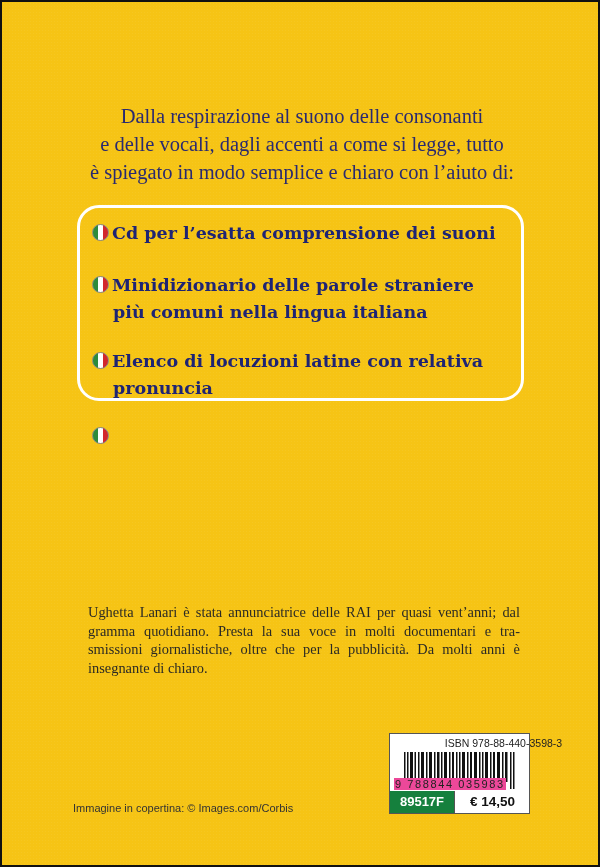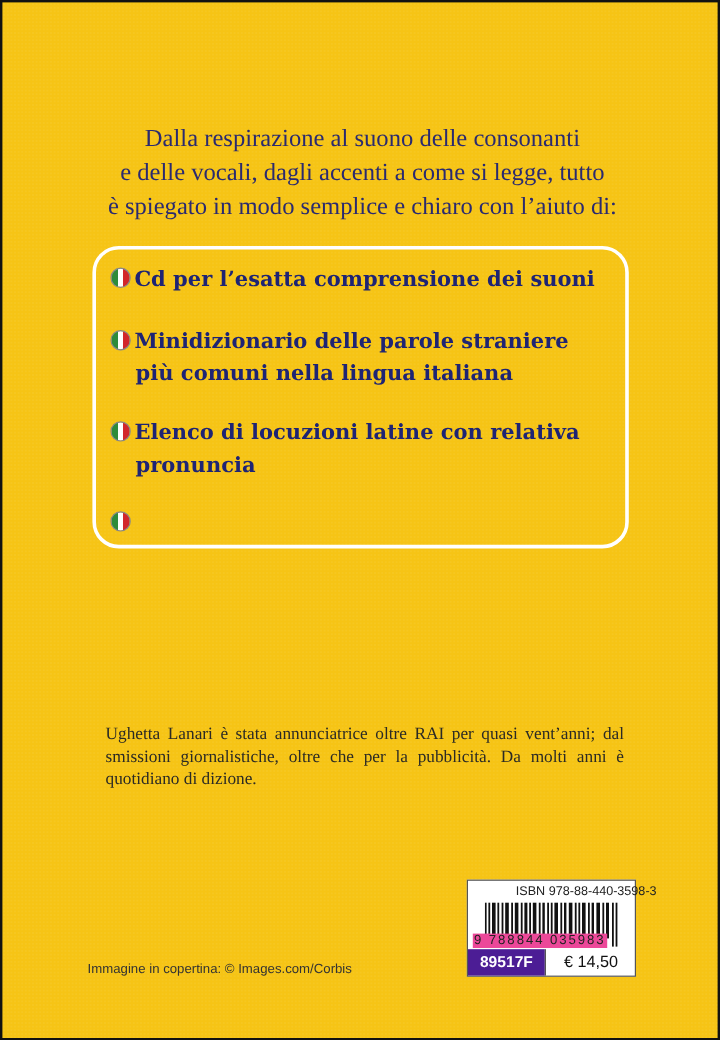--- a/index.html
+++ b/index.html
@@ -10,21 +10,21 @@
     background-image: radial-gradient(rgba(255,255,255,0.05) 1px, transparent 1px);
     background-size: 3px 3px;
   }
   .intro {
     position: absolute; left: 0; top: 100px; width: 600px; text-align: center;
     font-family: "Liberation Serif", "DejaVu Serif", serif;
     font-size: 20.5px; line-height: 28px; color: #2a2a70;
   }
   .intro div { white-space: nowrap; }
   .features {
-    position: absolute; left: 75px; top: 203px; width: 447px; height: 252px;
+    position: absolute; left: 75px; top: 203px; width: 447px; height: 196px;
     border: 3px solid #fff; border-radius: 22px; box-sizing: border-box;
   }
   .feat {
     position: absolute; left: 12px;
     font-family: "DejaVu Serif", "Liberation Serif", serif; font-weight: bold;
     font-size: 17.5px; line-height: 27px; color: #1e2474; white-space: nowrap;
   }
   .feat .flag {
     display: inline-block; width: 17px; height: 17px; border-radius: 50%;
     background: linear-gradient(to right, #2e8b3a 0 33%, #ffffff 33% 66%, #d2262b 66% 100%);
@@ -36,39 +36,39 @@
     font-family: "Liberation Serif", "DejaVu Serif", serif;
     font-size: 14.4px; line-height: 18.5px; color: #2b2a25; text-align: justify;
   }
   .bio div { white-space: nowrap; text-align-last: justify; }
   .bio div.last { text-align-last: left; }
   .barcode-box {
     position: absolute; left: 387px; top: 731px; width: 141px; height: 81px;
     background: #fff; border: 1px solid #555; box-sizing: border-box;
   }
   .isbn {
-    position: absolute; left: 1px; top: 3px; width: 100%; text-align: center;
+    position: absolute; left: 16px; top: 3px; width: 100%; text-align: center;
     font-family: "Liberation Sans", sans-serif; font-size: 10.5px; color: #222; padding-left: 28px;
   }
   .bars { position: absolute; left: 14px; top: 18px; width: 113px; height: 37px; }
   .digits {
     position: absolute; left: 4px; top: 44px; width: 131px;
     font-family: "Liberation Sans", sans-serif; font-size: 11px; letter-spacing: 1.6px;
     color: #222; background: transparent;
   }
   .digits span { background: #ec4899; padding: 0 1px; }
   .code {
     position: absolute; left: 0; top: 57px; width: 64px; height: 22px;
-    background: #4c1d95; color: #fff; text-align: center;
+    background: #15803d; color: #fff; text-align: center;
     font-family: "Liberation Sans", sans-serif; font-weight: bold; font-size: 13px; line-height: 22px;
   }
   .price {
     position: absolute; left: 64px; top: 57px; width: 75px; height: 22px;
     border-left: 1px solid #555; color: #111; text-align: center;
-    font-family: "Liberation Sans", sans-serif; font-weight: normal; font-size: 13.5px; line-height: 22px;
+    font-family: "Liberation Sans", sans-serif; font-weight: bold; font-size: 13.5px; line-height: 22px;
   }
   .credit {
     position: absolute; left: 71px; top: 800px;
     font-family: "Liberation Sans", sans-serif; font-size: 11px; color: #333;
   }
 </style>
 </head>
 <body>
 
 <div class="cover">
@@ -90,23 +90,24 @@
     <div class="feat" style="top:64px">
       <span class="flag"></span><span>Minidizionario delle parole straniere</span>
       <span class="cont">più comuni nella lingua italiana</span>
     </div>
     <div class="feat" style="top:215px">
       <span class="flag"></span>
     </div>
   </div>
 
   <div class="bio">
-    <div>Ughetta Lanari è stata annunciatrice oltre RAI per quasi vent’anni; dal</div>
+    <div>Ughetta Lanari è stata annunciatrice delle RAI per quasi vent’anni; dal</div>
+    <div>gramma quotidiano. Presta la sua voce in molti documentari e tra-</div>
     <div>smissioni giornalistiche, oltre che per la pubblicità. Da molti anni è</div>
-    <div class="last">quotidiano di dizione.</div>
+    <div class="last">insegnante di chiaro.</div>
   </div>
 
   <div class="barcode-box">
     <div class="isbn">ISBN 978-88-440-3598-3</div>
     <svg class="bars" viewBox="0 0 113 37" preserveAspectRatio="none">
       <g fill="#111">
         <rect x="0" y="0" width="1.5" height="37"></rect>
           <rect x="3" y="0" width="1.5" height="37"></rect>
         <rect x="6" y="0" width="3" height="30"></rect>
           <rect x="10.5" y="0" width="1.5" height="30"></rect>

